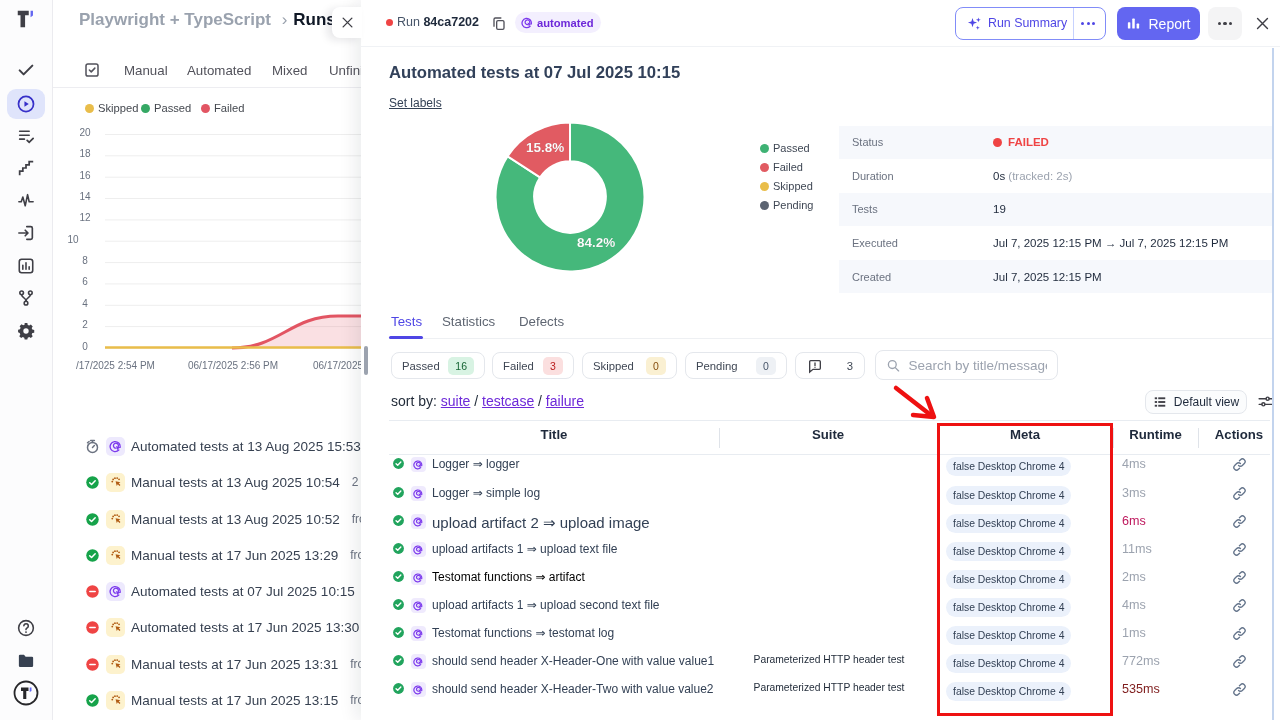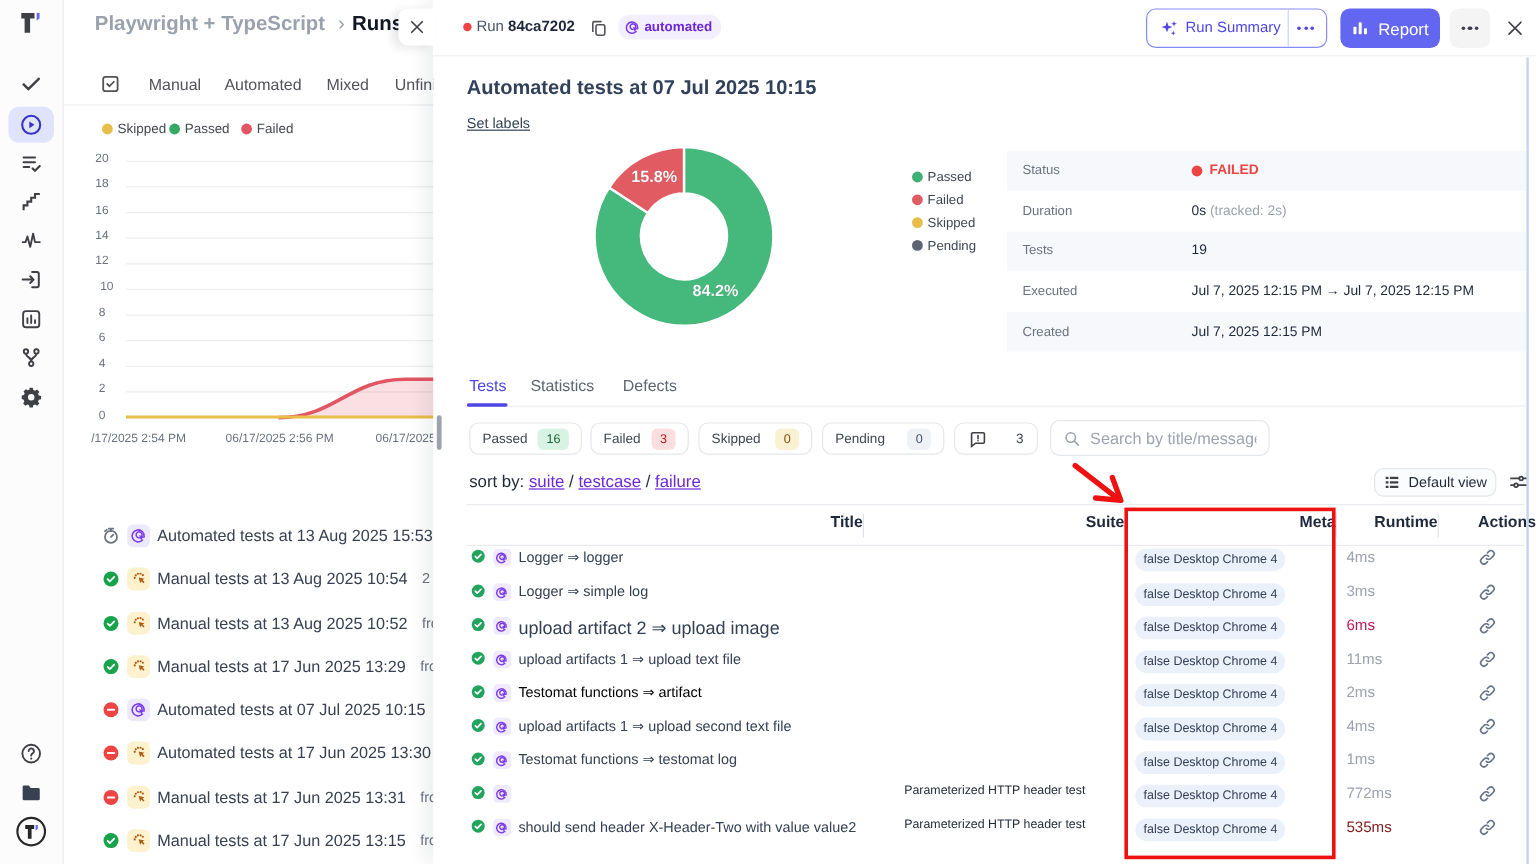--- a/index.html
+++ b/index.html
@@ -40,21 +40,21 @@
 .strow { position:absolute; left:478px; width:433px; height:33.6px; display:flex; align-items:center; font-size:11.5px; }
 .strow .lab { width:154px; padding-left:13px; color:#6b7280; font-size:11px; }
 .strow .val { color:#1e293b; }
 .strow.odd { background:#f6f8fc; }
 
 .dtab { position:absolute; top:314px; font-size:13.3px; color:#5f6672; }
 
 .fpill { position:absolute; top:352px; height:27px; border:1px solid #e4e7ec; border-radius:8px; background:#fff; display:flex; align-items:center; font-size:11.3px; color:#3f4754; padding:0 10px; gap:8px; }
 .badge { height:18px; min-width:20px; padding:0 7px; border-radius:5px; font-size:10.5px; display:flex; align-items:center; justify-content:center; }
 
-.thead { position:absolute; top:427px; font-weight:700; font-size:13.2px; color:#1e293b; text-align:right; }
+.thead { position:absolute; top:427px; font-weight:700; font-size:13.2px; color:#1e293b; text-align:center; }
 .trow { position:absolute; height:28.1px; display:flex; align-items:flex-start; }
 .metapill { background:#ebf1fb; border-radius:10px; height:19px; display:inline-flex; align-items:center; padding:0 7px; font-size:10.4px; color:#334155; }
 </style>
 </head>
 <body>
 <div id="main">
   <div id="crumb">Playwright + TypeScript <span class="sep">›</span><span class="cur">Runs</span></div>
   <div id="tabs2">
     <svg class="abs" style="left:30px;top:7px" width="18" height="18" viewBox="0 0 24 24" fill="none" stroke="#52525b" stroke-width="2">
         <rect x="4" y="4" width="16" height="16" rx="2.5"></rect>
@@ -67,21 +67,21 @@
   </div>
   <div class="leg1" style="left:32px"><span class="dot" style="background:#e9bd4a"></span>Skipped</div>
   <div class="leg1" style="left:88px"><span class="dot" style="background:#35a864"></span>Passed</div>
   <div class="leg1" style="left:148px"><span class="dot" style="background:#e25563"></span>Failed</div>
 
   <div class="ylab" style="left:17px;top:127px">20</div>
   <div class="ylab" style="left:17px;top:148px">18</div>
   <div class="ylab" style="left:17px;top:170px">16</div>
   <div class="ylab" style="left:17px;top:191px">14</div>
   <div class="ylab" style="left:17px;top:212px">12</div>
-  <div class="ylab" style="left:21px;top:234px">10</div>
+  <div class="ylab" style="left:5px;top:234px">10</div>
   <div class="ylab" style="left:17px;top:255px">8</div>
   <div class="ylab" style="left:17px;top:276px">6</div>
   <div class="ylab" style="left:17px;top:298px">4</div>
   <div class="ylab" style="left:17px;top:319px">2</div>
   <div class="ylab" style="left:17px;top:341px">0</div>
   <svg class="abs" style="left:49px;top:125px" width="315" height="232" viewBox="0 0 315 232">
     <g stroke="#eeeeee" stroke-width="1">
       <line x1="3" y1="9.5" x2="315" y2="9.5"></line>
         <line x1="3" y1="30.8" x2="315" y2="30.8"></line>
         <line x1="3" y1="52.2" x2="315" y2="52.2"></line>
@@ -568,20 +568,21 @@
           <circle cx="12" cy="12" r="10" fill="#21a45d"></circle>
           <path d="M7.5 12.3l3 3 5.8-6" stroke="#fff" stroke-width="2.6" fill="none" stroke-linecap="round" stroke-linejoin="round"></path>
         </svg>
         <span style="width:15px;height:15px;border-radius:4px;background:#efeafd;display:inline-flex;align-items:center;justify-content:center;flex:0 0 auto">
           <svg width="11" height="11" viewBox="0 0 24 24" fill="none" stroke="#7c3aed" stroke-width="2.6">
             <path d="M16.8 18.9 A8.6 8.6 0 1 1 19 14.5" stroke-linecap="round"></path>
             <path d="M12.2 15.8 A4.3 4.3 0 1 1 16 12.8" stroke-linecap="round"></path>
             <path d="M11.8 11.8l8.3 2.9-3.7 1.5-1.5 3.7z" fill="#7c3aed" stroke="none"></path>
           </svg>
         </span>
+        <span>should send header X-Header-One with value value1</span>
       </div>
       <div class="trow" style="left:360px;top:654.1px;width:216px;justify-content:center;font-size:10.3px;color:#1f2937">Parameterized HTTP header test</div>
       <div class="trow" style="left:579px;top:654.1px;width:170px;padding-left:6px">
         <span class="metapill">false Desktop Chrome 4</span>
       </div>
       <div class="trow" style="left:761px;top:654.1px;width:76px;font-size:12.6px;color:#9ca3af">772ms</div>
       <div class="trow" style="left:871px;top:654.1px;width:30px">
         <svg width="15" height="15" viewBox="0 0 24 24" fill="none" stroke="#64748b" stroke-width="2.1" stroke-linecap="round">
           <path d="M10.5 13.5a4.2 4.2 0 0 0 6 0l3.2-3.2a4.24 4.24 0 0 0-6-6l-1.8 1.8"></path>
           <path d="M13.5 10.5a4.2 4.2 0 0 0-6 0l-3.2 3.2a4.24 4.24 0 0 0 6 6l1.8-1.8"></path>

